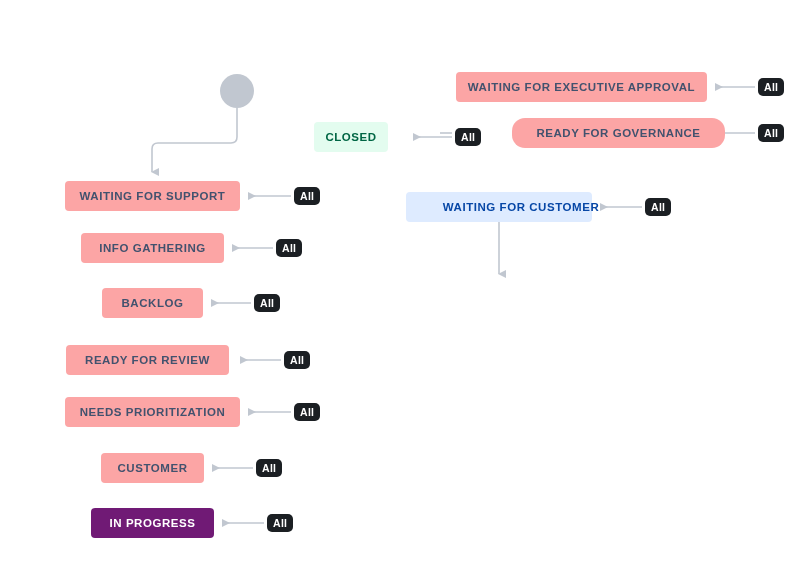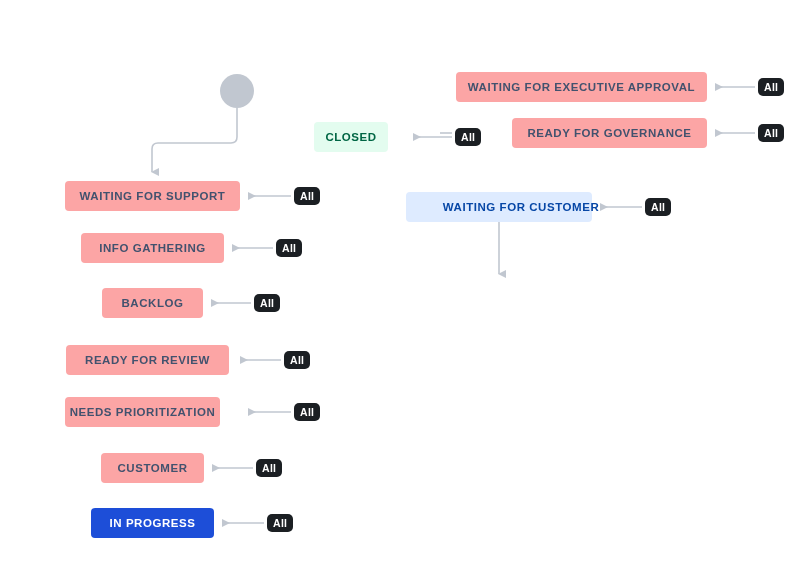--- a/index.html
+++ b/index.html
@@ -48,21 +48,21 @@
   .node.status-blue {
     background: #deebff;
     color: #0747a6;
     padding-left: 44px;
   }
   .node.status-green {
     background: #e3fcef;
     color: #006644;
   }
   .node.status-selected {
-    background: #1d4ed8;
+    background: #701a75;
     color: #ffffff;
   }
   .start-node {
     position: absolute;
     width: 34px;
     height: 34px;
     border-radius: 50%;
     background: #c1c7d0;
   }
   .badge {
@@ -122,36 +122,36 @@
   </div>
   <div class="node status-gray" style="left: 81px; top: 233px; width: 143px;">
     <span>INFO GATHERING</span>
   </div>
   <div class="node status-gray" style="left: 102px; top: 288px; width: 101px;">
     <span>BACKLOG</span>
   </div>
   <div class="node status-gray" style="left: 66px; top: 345px; width: 163px;">
     <span>READY FOR REVIEW</span>
   </div>
-  <div class="node status-gray" style="left: 65px; top: 397px; width: 155px;">
+  <div class="node status-gray" style="left: 65px; top: 397px; width: 175px;">
     <span>NEEDS PRIORITIZATION</span>
   </div>
   <div class="node status-gray" style="left: 101px; top: 453px; width: 103px;">
     <span>CUSTOMER</span>
   </div>
   <div class="node status-selected" style="left: 91px; top: 508px; width: 123px;">
     <span>IN PROGRESS</span>
   </div>
   <div class="node status-green" style="left: 314px; top: 122px; width: 74px;">
     <span>CLOSED</span>
   </div>
   <div class="node status-gray" style="left: 456px; top: 72px; width: 251px;">
     <span>WAITING FOR EXECUTIVE APPROVAL</span>
   </div>
-  <div class="node status-gray" style="left: 512px; top: 118px; width: 195px;">
+  <div class="node status-gray" style="left: 512px; top: 118px; width: 213px; border-radius: 13px;">
     <span>READY FOR GOVERNANCE</span>
   </div>
   <div class="node status-blue" style="left: 406px; top: 192px; width: 186px;">
     <span>WAITING FOR CUSTOMER</span>
   </div>
 
   <div class="badge" style="left: 294px; top: 187px;">
     <span>All</span>
   </div>
   <div class="badge" style="left: 276px; top: 239px;">

